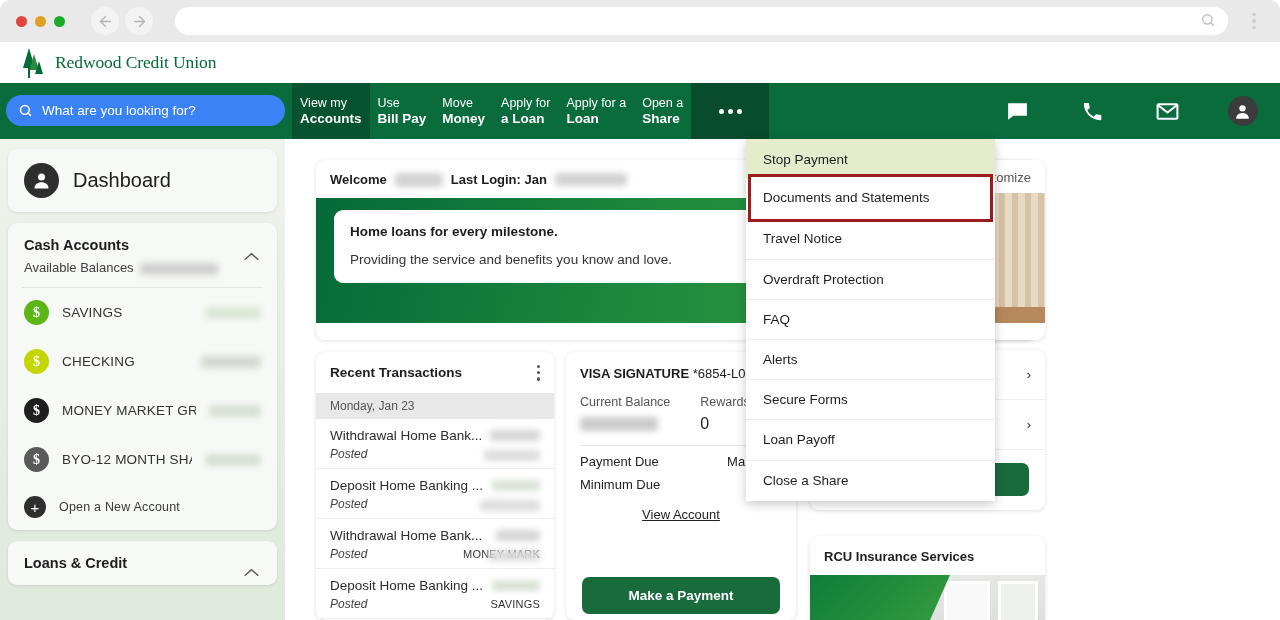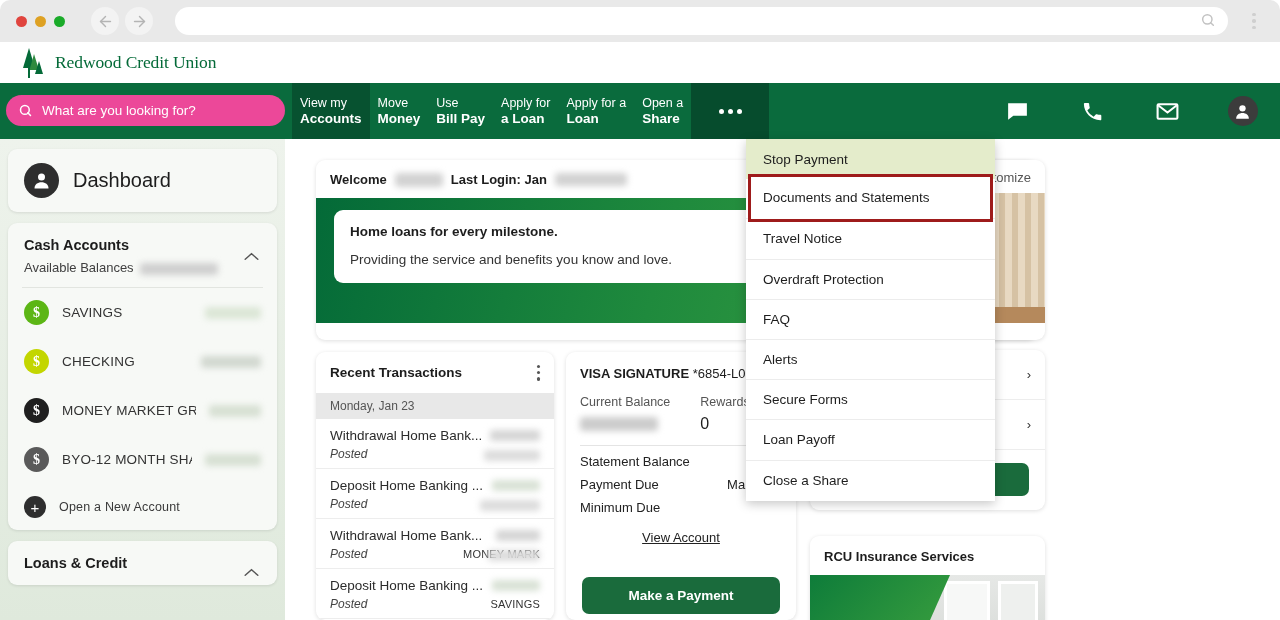--- a/index.html
+++ b/index.html
@@ -46,21 +46,21 @@
     font-family:"Liberation Serif", serif; font-weight:400;
   }
 
   
   .greenbar {
     position:absolute; left:0; top:83px; width:1280px; height:56px;
     background:#0a6b3d;
   }
   .searchwrap {
     position:absolute; left:6px; top:95px; width:279px; height:31px;
-    background:#ec4899; border-radius:16px; display:flex; align-items:center;
+    background:#3b82f6; border-radius:16px; display:flex; align-items:center;
     padding-left:12px; gap:9px;
   }
   .search-ph { color:#ffffff; font-size:13.5px; }
 
   .navitems { position:absolute; left:292px; top:83px; height:56px; display:flex; }
   .navitem {
     padding:0 8px; height:56px; display:flex; flex-direction:column;
     justify-content:center; color:#fff; line-height:15px;
   }
   .navitem.active { background:#075230; }
@@ -270,26 +270,26 @@
       </svg>
     <span class="search-ph">What are you looking for?</span>
   </div>
 
   <div class="navitems">
     <div class="navitem active">
       <span class="l1">View my</span>
       <span class="l2">Accounts</span>
     </div>
     <div class="navitem">
+      <span class="l1">Use</span>
+      <span class="l2">Bill Pay</span>
+    </div>
+    <div class="navitem">
       <span class="l1">Move</span>
       <span class="l2">Money</span>
-    </div>
-    <div class="navitem">
-      <span class="l1">Use</span>
-      <span class="l2">Bill Pay</span>
     </div>
     <div class="navitem">
       <span class="l1">Apply for</span>
       <span class="l2">a Loan</span>
     </div>
     <div class="navitem">
       <span class="l1">Apply for a</span>
       <span class="l2">Loan</span>
     </div>
     <div class="navitem">
@@ -507,24 +507,20 @@
         <div class="kv-l">Current Balance</div>
         <div class="redact" style="width:78px;height:14px;background:#cccccc;margin-top:8px;"></div>
       </div>
       <div>
         <div class="kv-l">Rewards</div>
         <div class="kv-v">0</div>
       </div>
     </div>
     <div class="visa-div"></div>
     <div class="row2">
-      <span>Statement Balance</span>
-      <span class="rr">$</span>
-    </div>
-    <div class="row2">
       <span>Payment Due</span>
       <span class="rr">Mar 16, 2</span>
     </div>
     <div class="row2">
       <span>Minimum Due</span>
       <span class="rr"></span>
     </div>
     <div class="viewacct">View Account</div>
     <button class="paybtn">Make a Payment</button>
   </div>

